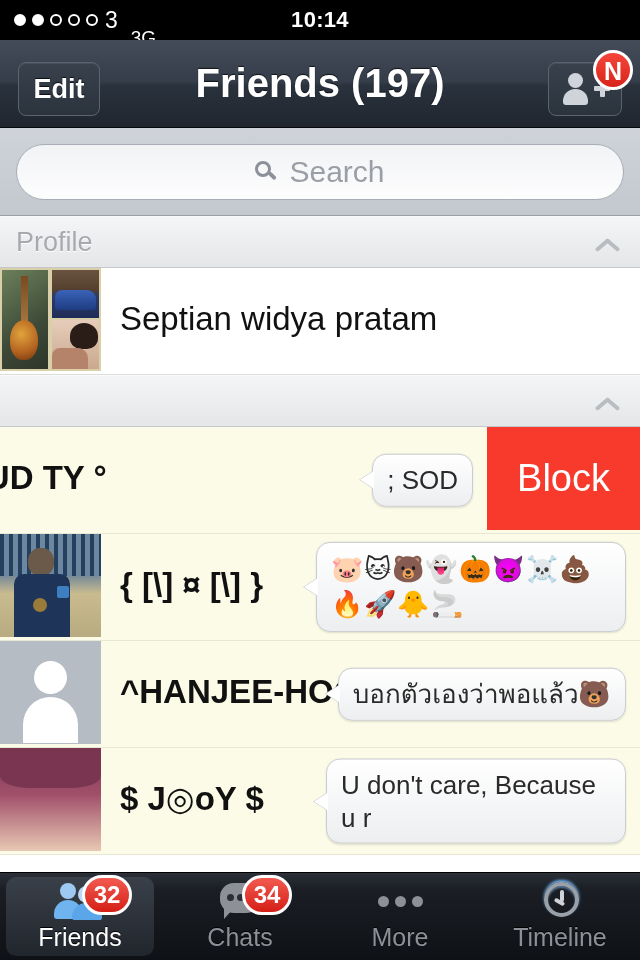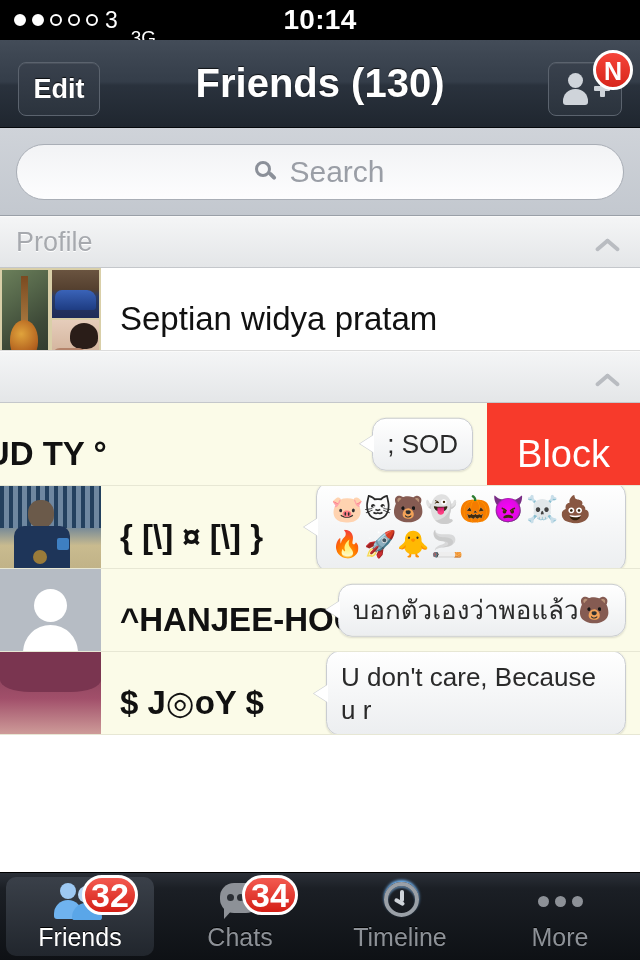--- a/index.html
+++ b/index.html
@@ -17,21 +17,21 @@
     background:#000;color:#fff;
   }
   .sb-left{position:absolute;left:14px;top:0;height:40px;display:flex;align-items:center;gap:7px;}
   .dots{display:flex;align-items:center;gap:6px;}
   .dot{width:12px;height:12px;border-radius:50%;border:2px solid #fff;box-sizing:border-box;}
   .dot.filled{background:#fff;}
   .sb-carrier{font-size:23px;letter-spacing:0;line-height:40px;}
   .sb-net{font-size:19px;line-height:40px;margin-left:6px;margin-top:35px;}
   .sb-time{
     position:absolute;left:0;top:0;width:640px;height:40px;line-height:40px;
-    text-align:center;font-size:28px;font-weight:bold;letter-spacing:.3px;
+    text-align:center;font-size:22px;font-weight:bold;letter-spacing:.3px;
   }
   .sb-right{position:absolute;right:10px;top:0;height:40px;display:flex;align-items:center;gap:7px;}
   .rot-icon{width:21px;height:21px;position:relative;}
   .rot-icon .ring{
     position:absolute;left:0;top:0;width:17px;height:17px;border:2px solid #fff;border-radius:50%;box-sizing:border-box;
   }
   .rot-icon .lk{position:absolute;left:5px;top:4px;width:7px;height:8px;border:2px solid #fff;border-bottom:none;border-radius:4px 4px 0 0;box-sizing:border-box;}
   .rot-icon .arr{position:absolute;left:15px;top:4px;width:0;height:0;border-left:5px solid #fff;border-top:4px solid transparent;border-bottom:4px solid transparent;}
   .sb-batt-pct{font-size:23px;}
   .battery{width:37px;height:19px;border:2px solid #fff;border-radius:3px;box-sizing:border-box;position:relative;padding:2px;}
@@ -98,21 +98,21 @@
   }
   .section-label{
     position:absolute;left:16px;top:0;height:52px;line-height:50px;
     color:#a6a9ae;font-size:27px;text-shadow:0 1px 0 #fff;
   }
   .chev-up{position:absolute;right:22px;top:17px;width:22px;height:22px;}
   .chev-up:before,.chev-up:after{content:"";position:absolute;top:9px;width:17px;height:4px;background:#b9bcc1;border-radius:2px;}
   .chev-up:before{left:-2px;transform:rotate(-40deg);}
   .chev-up:after{left:8px;transform:rotate(40deg);}
 
-  .row{position:relative;width:640px;height:83px;box-sizing:border-box;overflow:hidden;}
+  .row{position:relative;width:640px;height:107px;box-sizing:border-box;overflow:hidden;}
   .row.profile{background:#ffffff;border-bottom:1px solid #dcdcdc;}
   .row.friend{background:#fbfbe8;border-bottom:1px solid #e7e7d4;}
   .avatar{position:absolute;left:0;top:0;width:101px;height:103px;overflow:hidden;background:#b8bec6;}
   .row-name{
     position:absolute;left:120px;top:0;height:103px;line-height:101px;
     color:#111;font-size:33px;font-weight:bold;white-space:nowrap;
   }
   .row-name.plain{font-weight:normal;}
   .bubble{
     position:absolute;right:14px;top:50%;transform:translateY(-50%);
@@ -204,21 +204,21 @@
      box-shadow:0 -2px 3px rgba(120,190,255,.95), inset 0 2px 2px rgba(140,200,255,.5);}
   .timeline-icon .hh{position:absolute;left:28px;top:9px;width:4px;height:12px;background:#cfd4da;border-radius:2px;}
   .timeline-icon .mh{position:absolute;left:22px;top:19px;width:11px;height:4px;background:#cfd4da;border-radius:2px;transform:rotate(28deg);}
   .more-icon .md{position:absolute;top:15px;width:11px;height:11px;border-radius:50%;background:#8d9197;}
   .more-icon .m1{left:6px;} .more-icon .m2{left:23px;} .more-icon .m3{left:40px;}
   .tab-badge{
     position:absolute;z-index:3;top:2px;left:50%;margin-left:2px;
     min-width:50px;height:40px;padding:0 6px;box-sizing:border-box;
     background:linear-gradient(to bottom,#f35a50,#d41f16);
     border:3px solid #fff;border-radius:20px;color:#fff;
-    font-size:34px;font-weight:bold;line-height:34px;text-align:center;
+    font-size:24px;font-weight:bold;line-height:34px;text-align:center;
   }
 </style>
 </head>
 <body>
 
 <div class="phone">
 
   <div class="statusbar">
     <div class="sb-left">
       <span class="dots">
@@ -229,21 +229,21 @@
           <span class="dot"></span>
       </span>
       <span class="sb-carrier">3</span>
       <span class="sb-net">3G</span>
     </div>
     <div class="sb-time">10:14</div>
   </div>
 
   <div class="navbar">
     <div class="nav-btn edit-btn">Edit</div>
-    <div class="nav-title">Friends (130)</div>
+    <div class="nav-title">Friends (197)</div>
     <div class="nav-btn add-btn">
       <span class="person-plus">
         <span class="head"></span>
           <span class="body"></span>
           <span class="pv"></span>
           <span class="ph"></span>
       </span>
       <span class="badge-n">N</span>
     </div>
   </div>
@@ -353,34 +353,34 @@
             <span class="d d2"></span>
             <span class="d d3"></span>
         </span>
         <span class="tab-label">Chats</span>
       </div>
       <span class="tab-badge">34</span>
     </div>
 
     <div class="tab">
       <div class="tab-inner">
+        <span class="ic more-icon">
+          <span class="md m1"></span>
+            <span class="md m2"></span>
+            <span class="md m3"></span>
+        </span>
+        <span class="tab-label">More</span>
+      </div>
+    </div>
+
+    <div class="tab">
+      <div class="tab-inner">
         <span class="ic timeline-icon">
           <span class="ring"></span>
             <span class="hh"></span>
             <span class="mh"></span>
         </span>
         <span class="tab-label">Timeline</span>
       </div>
     </div>
 
-    <div class="tab">
-      <div class="tab-inner">
-        <span class="ic more-icon">
-          <span class="md m1"></span>
-            <span class="md m2"></span>
-            <span class="md m3"></span>
-        </span>
-        <span class="tab-label">More</span>
-      </div>
-    </div>
-
   </div>
 </div>
 
 </body></html>

